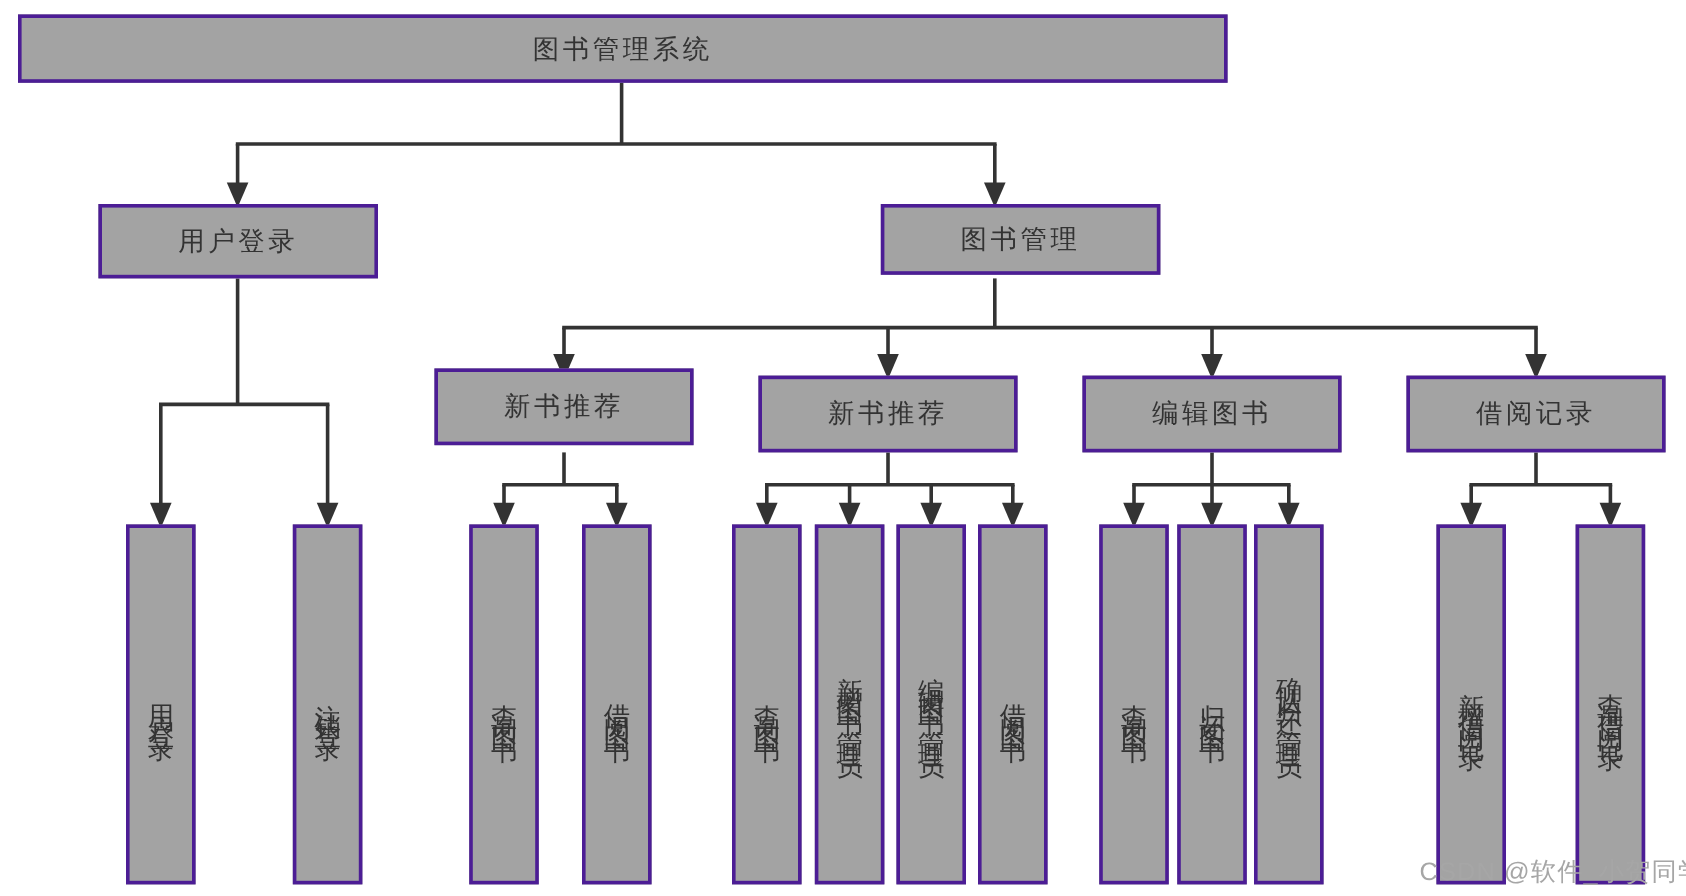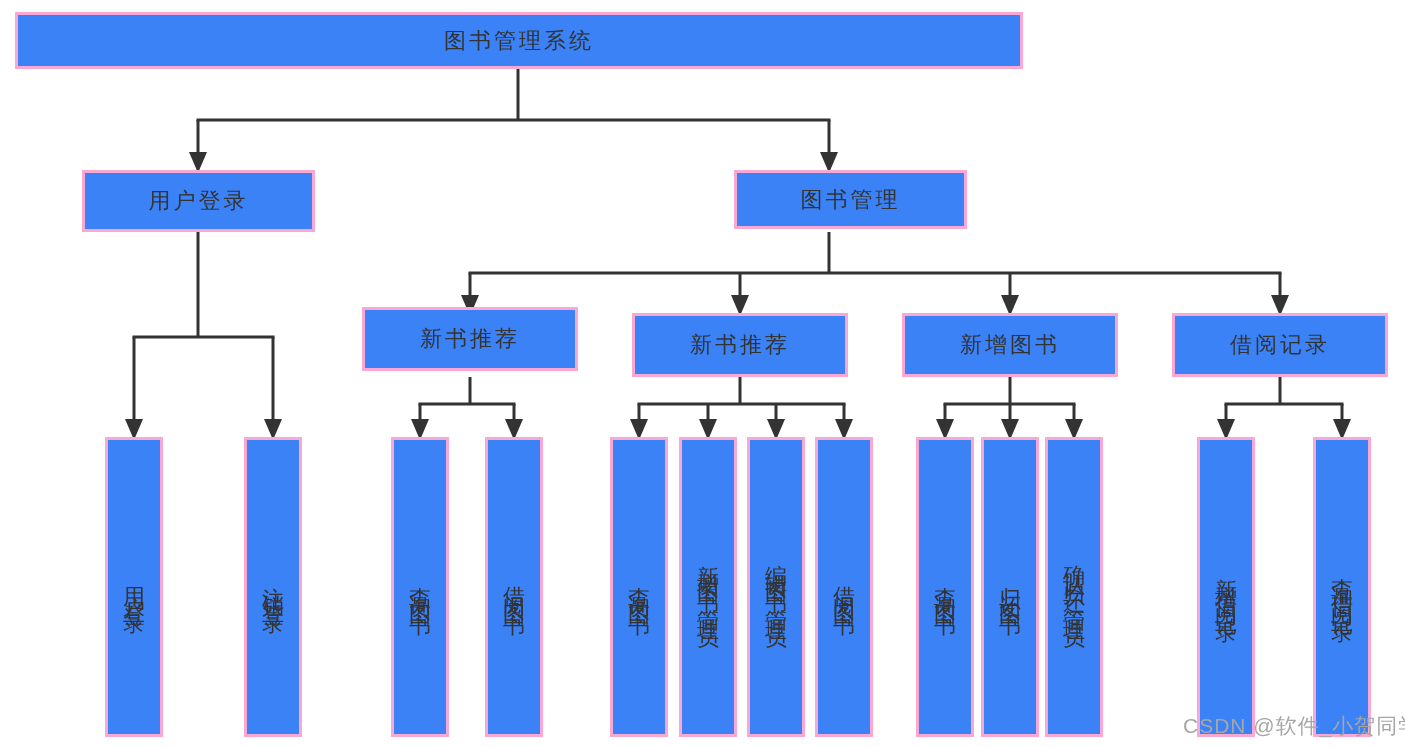--- a/index.html
+++ b/index.html
@@ -17,22 +17,22 @@
   }
   #connectors {
     position: absolute;
     left: 0;
     top: 0;
     z-index: 0;
   }
   .box {
     position: absolute;
     box-sizing: border-box;
-    border: 3px solid #f9a8d4;
-    background: #3b82f6;
+    border: 3px solid #4c1d95;
+    background: #a3a3a3;
     display: flex;
     align-items: center;
     justify-content: center;
     color: #333333;
     z-index: 1;
   }
   .h-label {
     font-size: 22px;
     letter-spacing: 3px;
     white-space: nowrap;
@@ -128,21 +128,21 @@
     <span class="h-label">图书管理</span>
   </div>
 
   <div class="box" style="left:362px;top:307px;width:216px;height:64px">
     <span class="h-label">新书推荐</span>
   </div>
   <div class="box" style="left:632px;top:313px;width:216px;height:64px">
     <span class="h-label">新书推荐</span>
   </div>
   <div class="box" style="left:902px;top:313px;width:216px;height:64px">
-    <span class="h-label">新增图书</span>
+    <span class="h-label">编辑图书</span>
   </div>
   <div class="box" style="left:1172px;top:313px;width:216px;height:64px">
     <span class="h-label">借阅记录</span>
   </div>
 
   <div class="box" style="left:105px;top:437px;width:58px;height:300px">
     <span class="v-label">用户登录</span>
   </div>
   <div class="box" style="left:244px;top:437px;width:58px;height:300px">
     <span class="v-label">注销登录</span>

